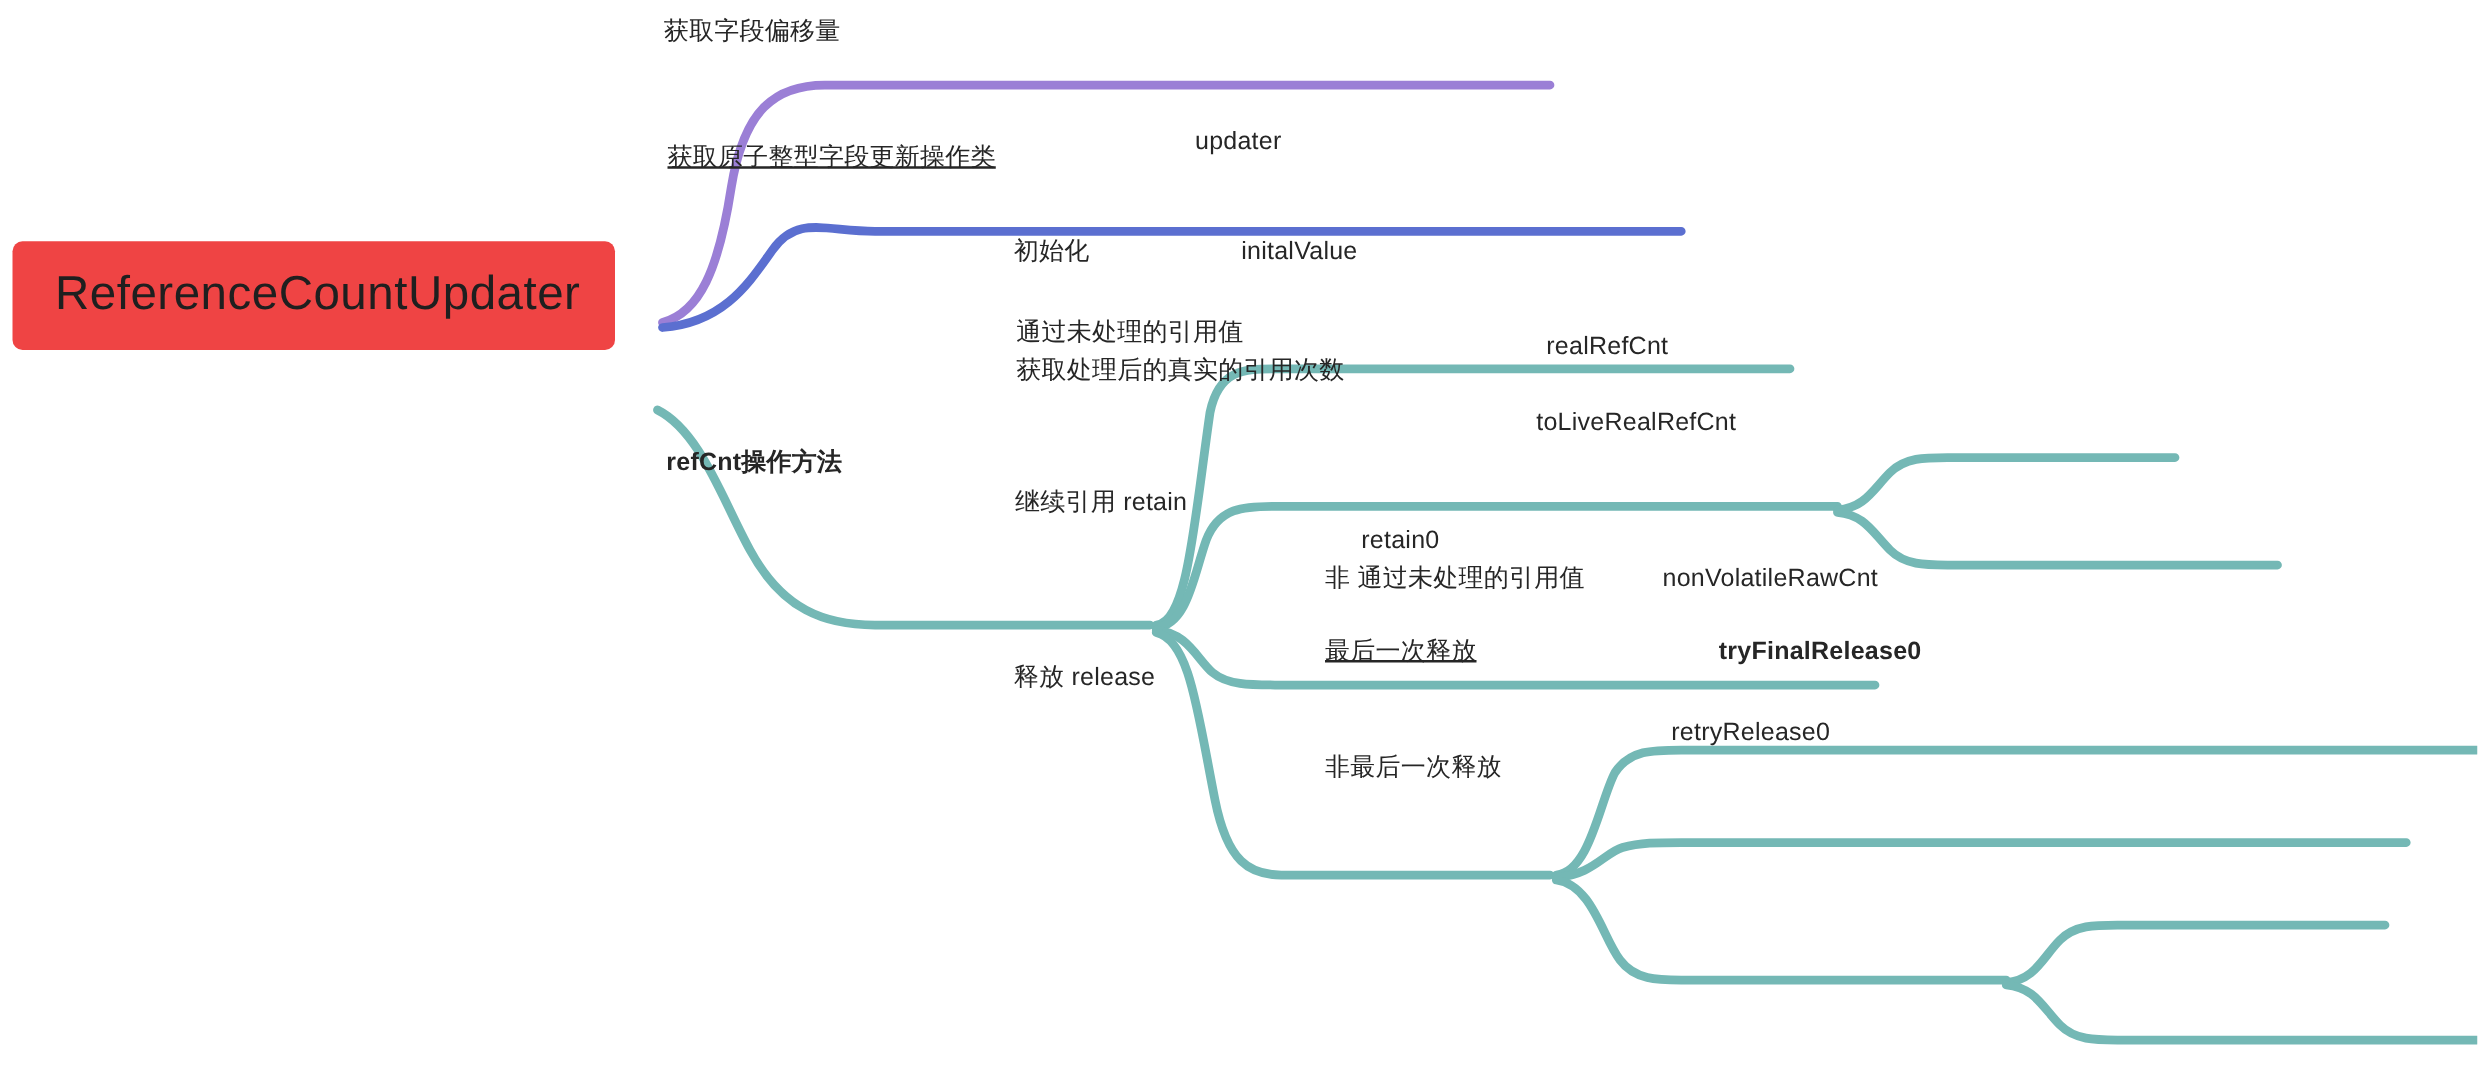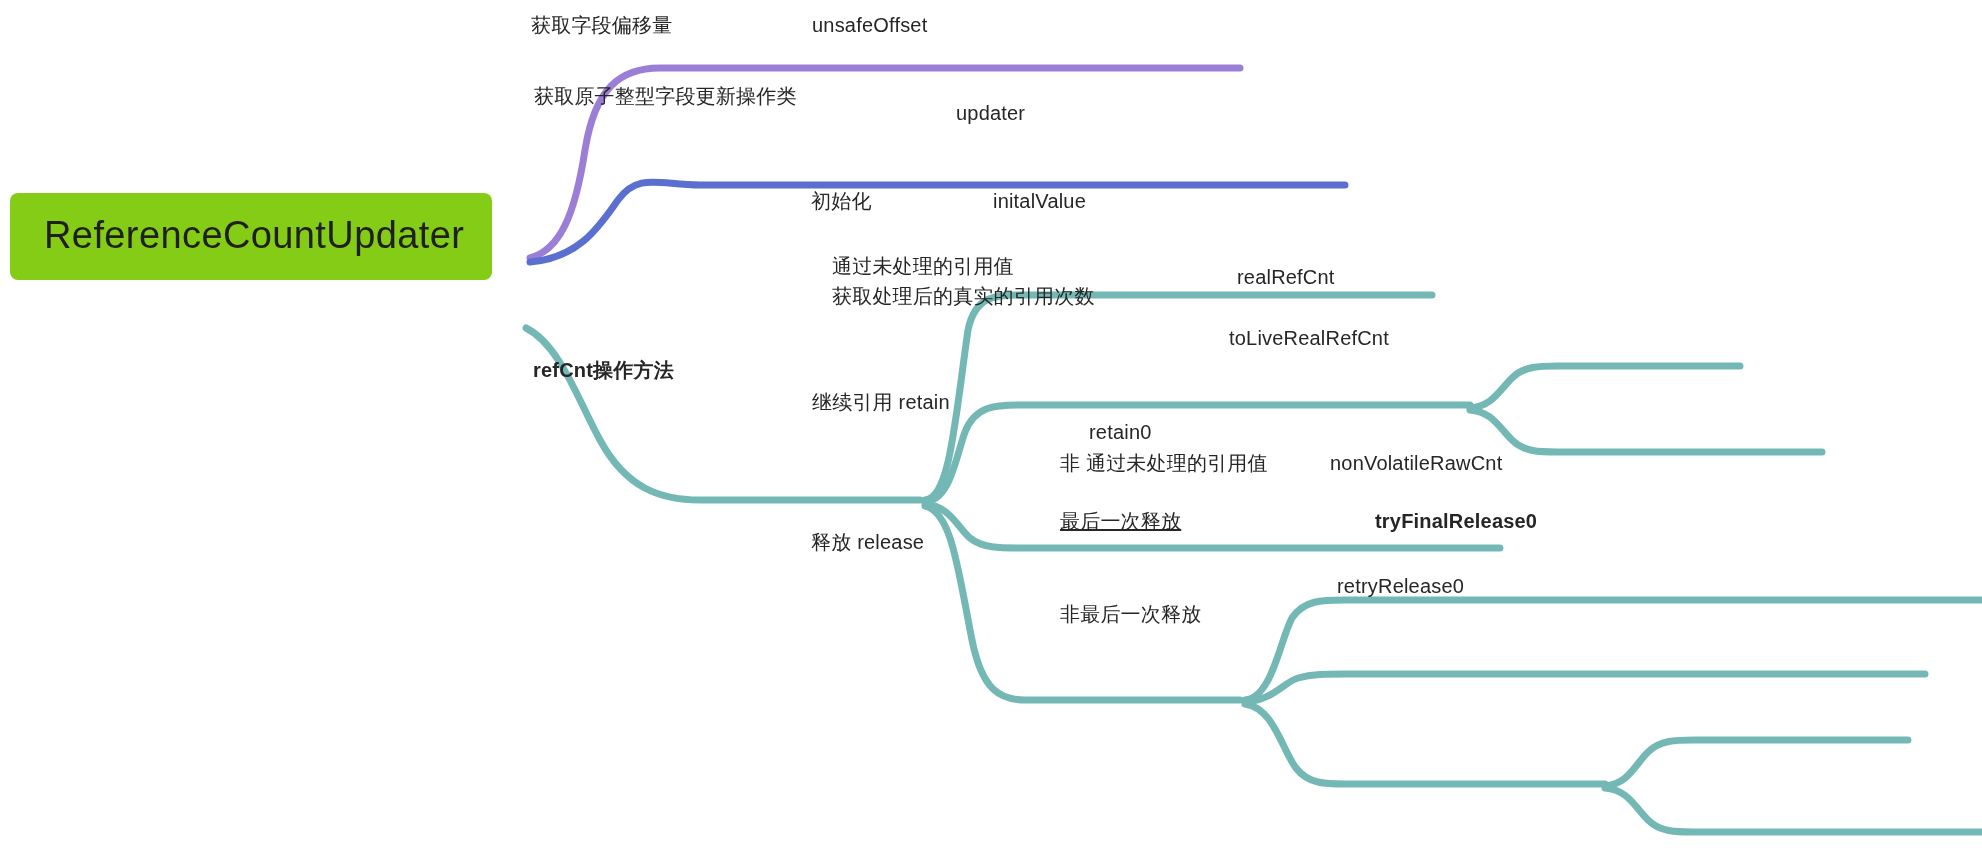--- a/index.html
+++ b/index.html
@@ -27,21 +27,21 @@
   }
   .node {
     position: absolute;
     white-space: pre;
     color: #262626;
     font-size: 20px;
     line-height: 1.28;
     letter-spacing: 0.2px;
   }
   .node.root {
-    background: #84cc16;
+    background: #ef4444;
     border-radius: 8px;
     padding: 18px 28px 20px 34px;
     font-size: 38px;
     color: #1f1f1f;
     letter-spacing: 0.4px;
   }
   .node.bold {
     font-weight: bold;
   }
   .node.multiline {
@@ -97,33 +97,32 @@
       <path d="M 1605,786 C 1628,784 1634,766 1648,752 C 1660,740 1676,740 1694,740 L 1908,740" fill="none" stroke="#74b8b5" stroke-width="7" stroke-linecap="round"></path>
 
       <path d="M 1605,788 C 1628,790 1634,806 1648,820 C 1660,832 1676,832 1694,832 L 1982,832" fill="none" stroke="#74b8b5" stroke-width="7" stroke-linecap="round"></path>
     </g>
   </svg>
 
   <div class="node root" style="left:10px; top:193px;">ReferenceCountUpdater</div>
 
   <div class="node" style="left:531px; top:13px;">获取字段偏移量</div>
 
-  <div class="node" style="left:812px; top:13px;">unsafeOffset</div>
 
-  <div class="node" style="left:534px; top:84px;">获取原子整型字段更新操作类</div>
+  <div class="node" style="left:534px; top:114px;text-decoration:underline;">获取原子整型字段更新操作类</div>
 
   <div class="node" style="left:956px; top:101px;">updater</div>
 
   <div class="node bold" style="left:533px; top:358px;">refCnt操作方法</div>
 
   <div class="node" style="left:811px; top:189px;">初始化</div>
 
   <div class="node" style="left:993px; top:189px;">initalValue</div>
 
-  <div class="node multiline" style="left:832px; top:252px;">通过未处理的引用值
+  <div class="node multiline" style="left:813px; top:252px;">通过未处理的引用值
 获取处理后的真实的引用次数</div>
 
   <div class="node" style="left:1237px; top:265px;">realRefCnt</div>
 
   <div class="node" style="left:1229px; top:326px;">toLiveRealRefCnt</div>
 
   <div class="node" style="left:812px; top:390px;text-align:right;">继续引用 retain</div>
 
   <div class="node" style="left:1089px; top:390px;margin-top:30px;">retain0</div>
 

